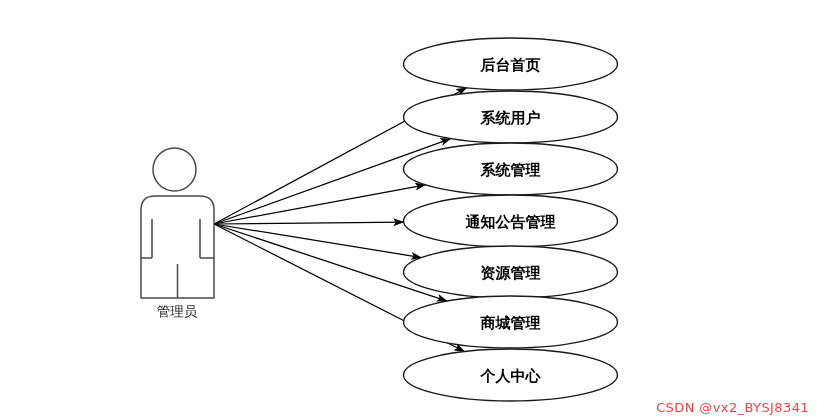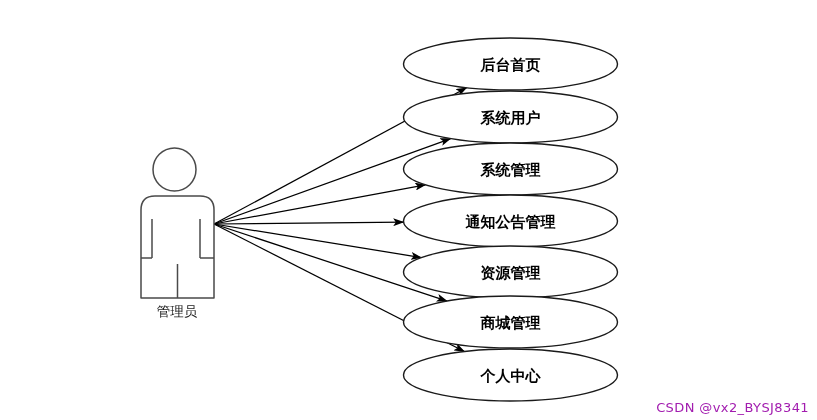--- a/index.html
+++ b/index.html
@@ -62,21 +62,21 @@
     stroke-width: 1.25;
     fill: none;
   }
   .watermark {
     position: absolute;
     right: 8px;
     bottom: 5px;
     font-family: "DejaVu Sans", "Liberation Sans", sans-serif;
     font-size: 13px;
     letter-spacing: 0.4px;
-    color: #a21caf;
+    color: #ef4444;
     white-space: nowrap;
     user-select: none;
   }
 </style>
 </head>
 <body>
 
 <div id="canvas">
 
   <svg id="diagram-svg" viewBox="0 0 817 420">

